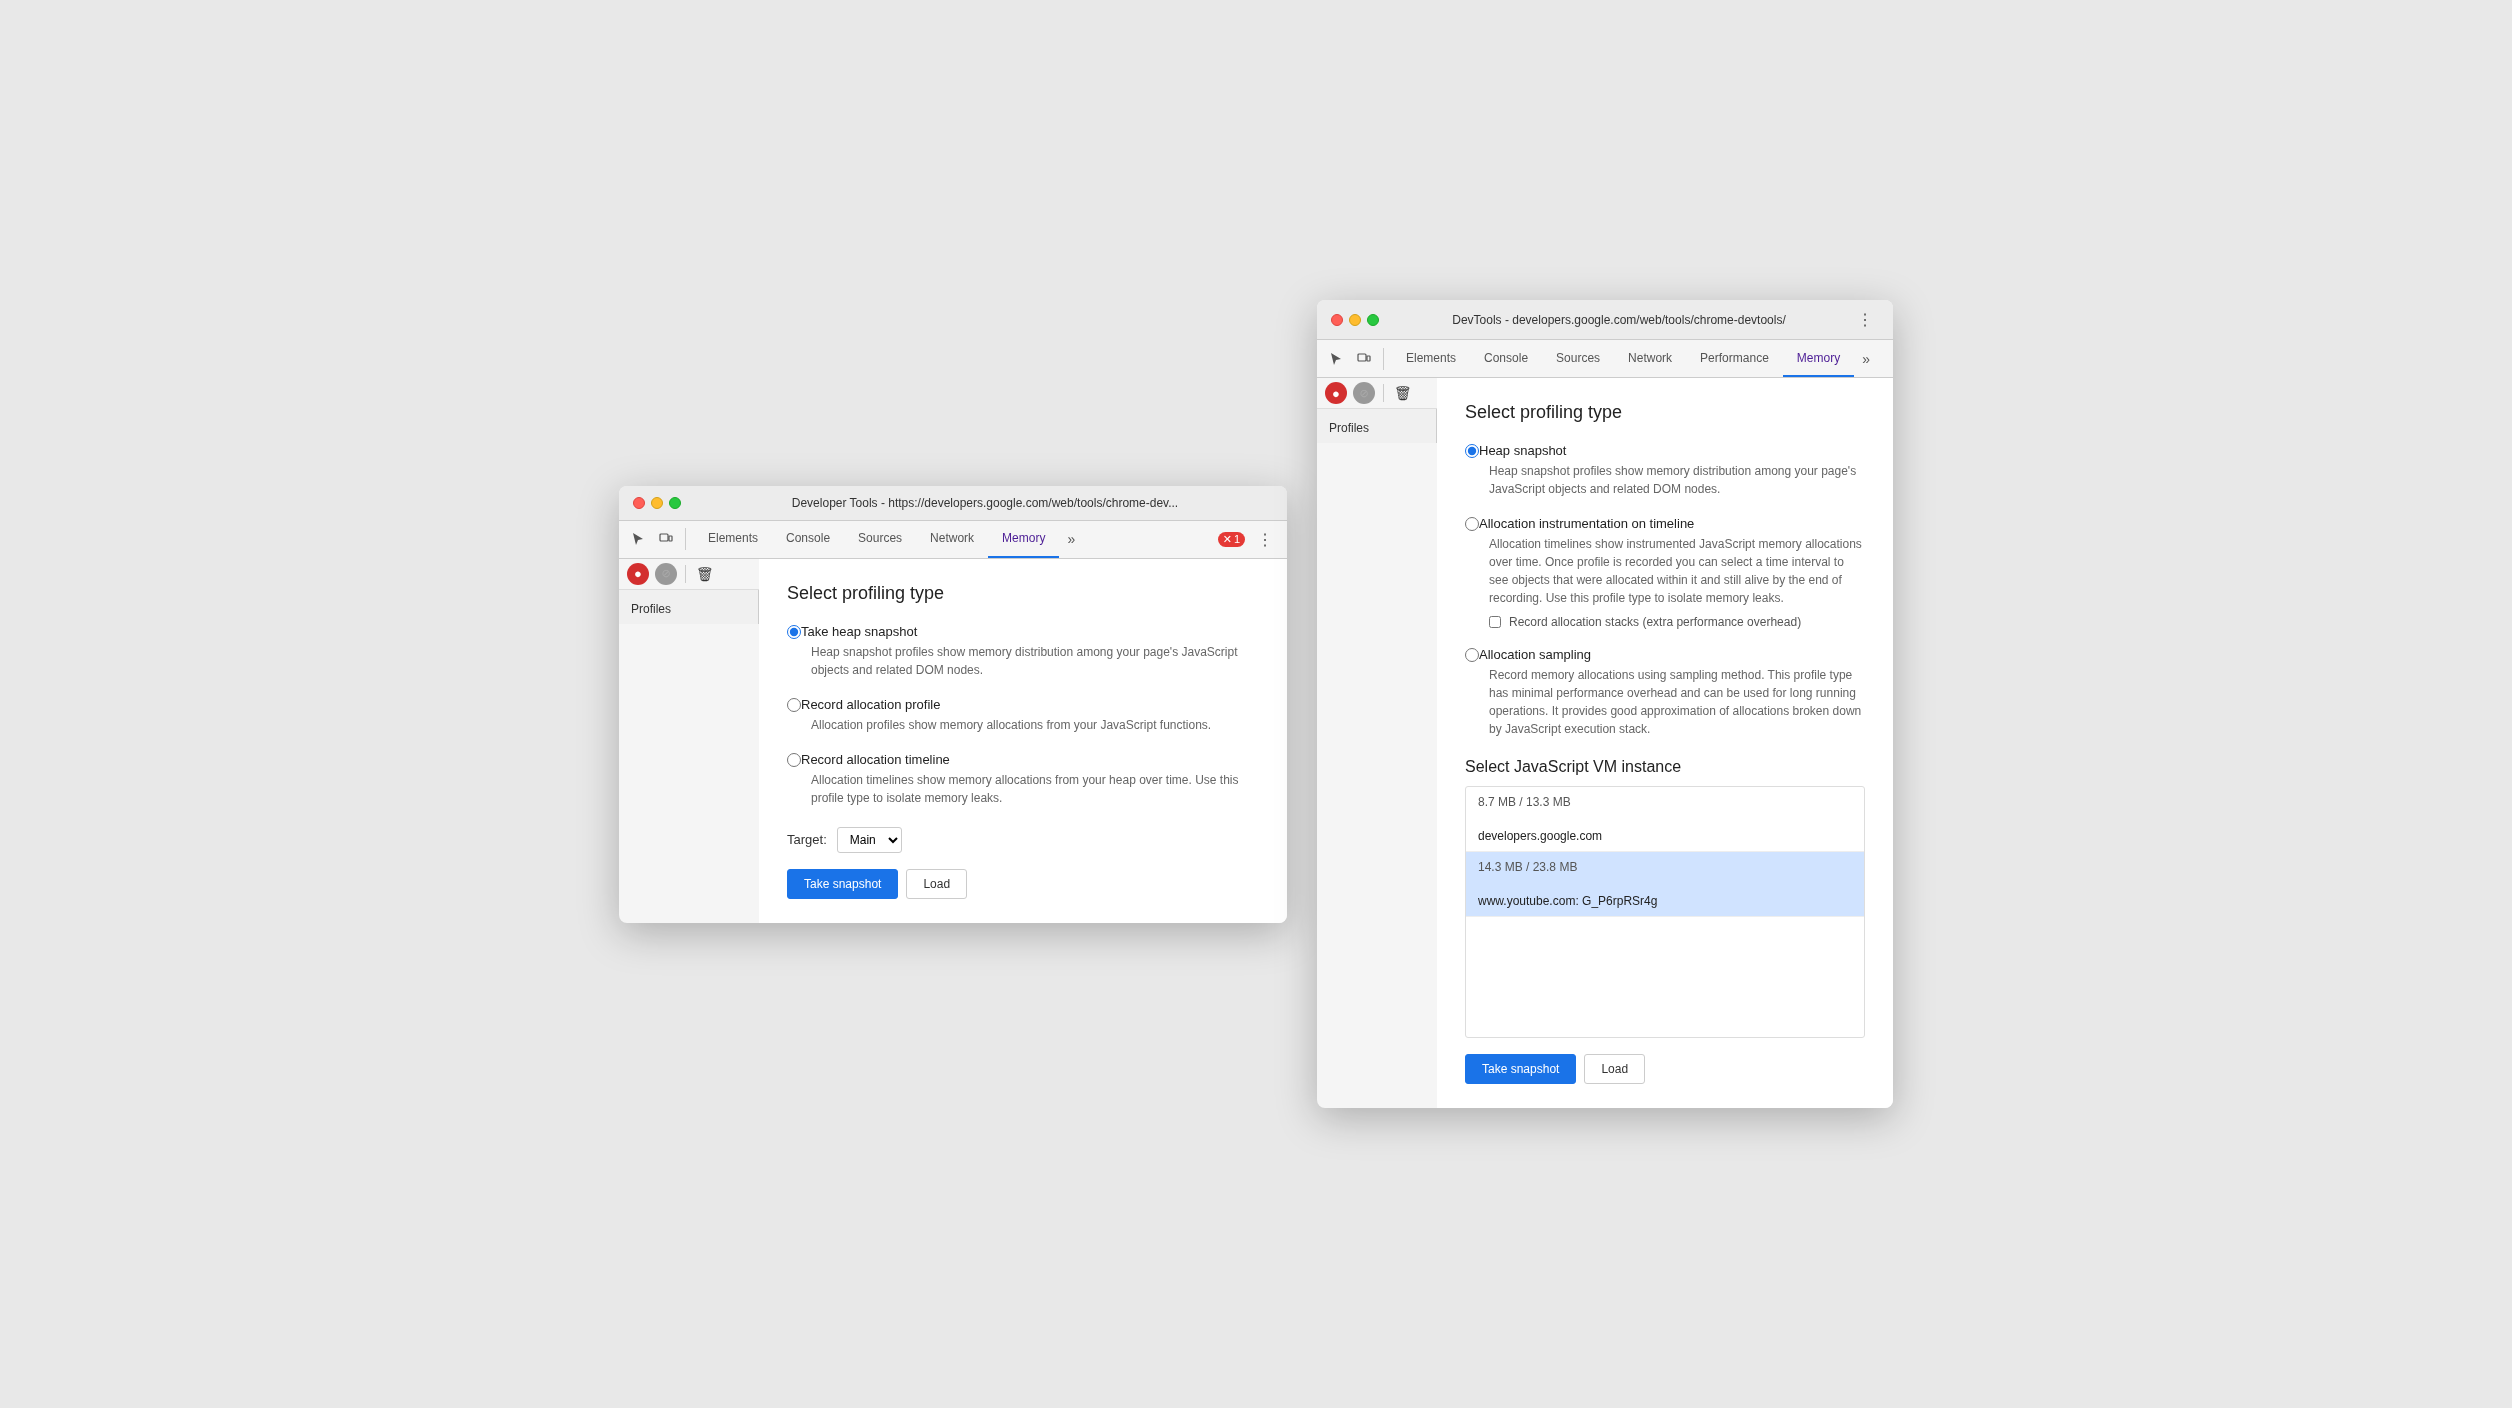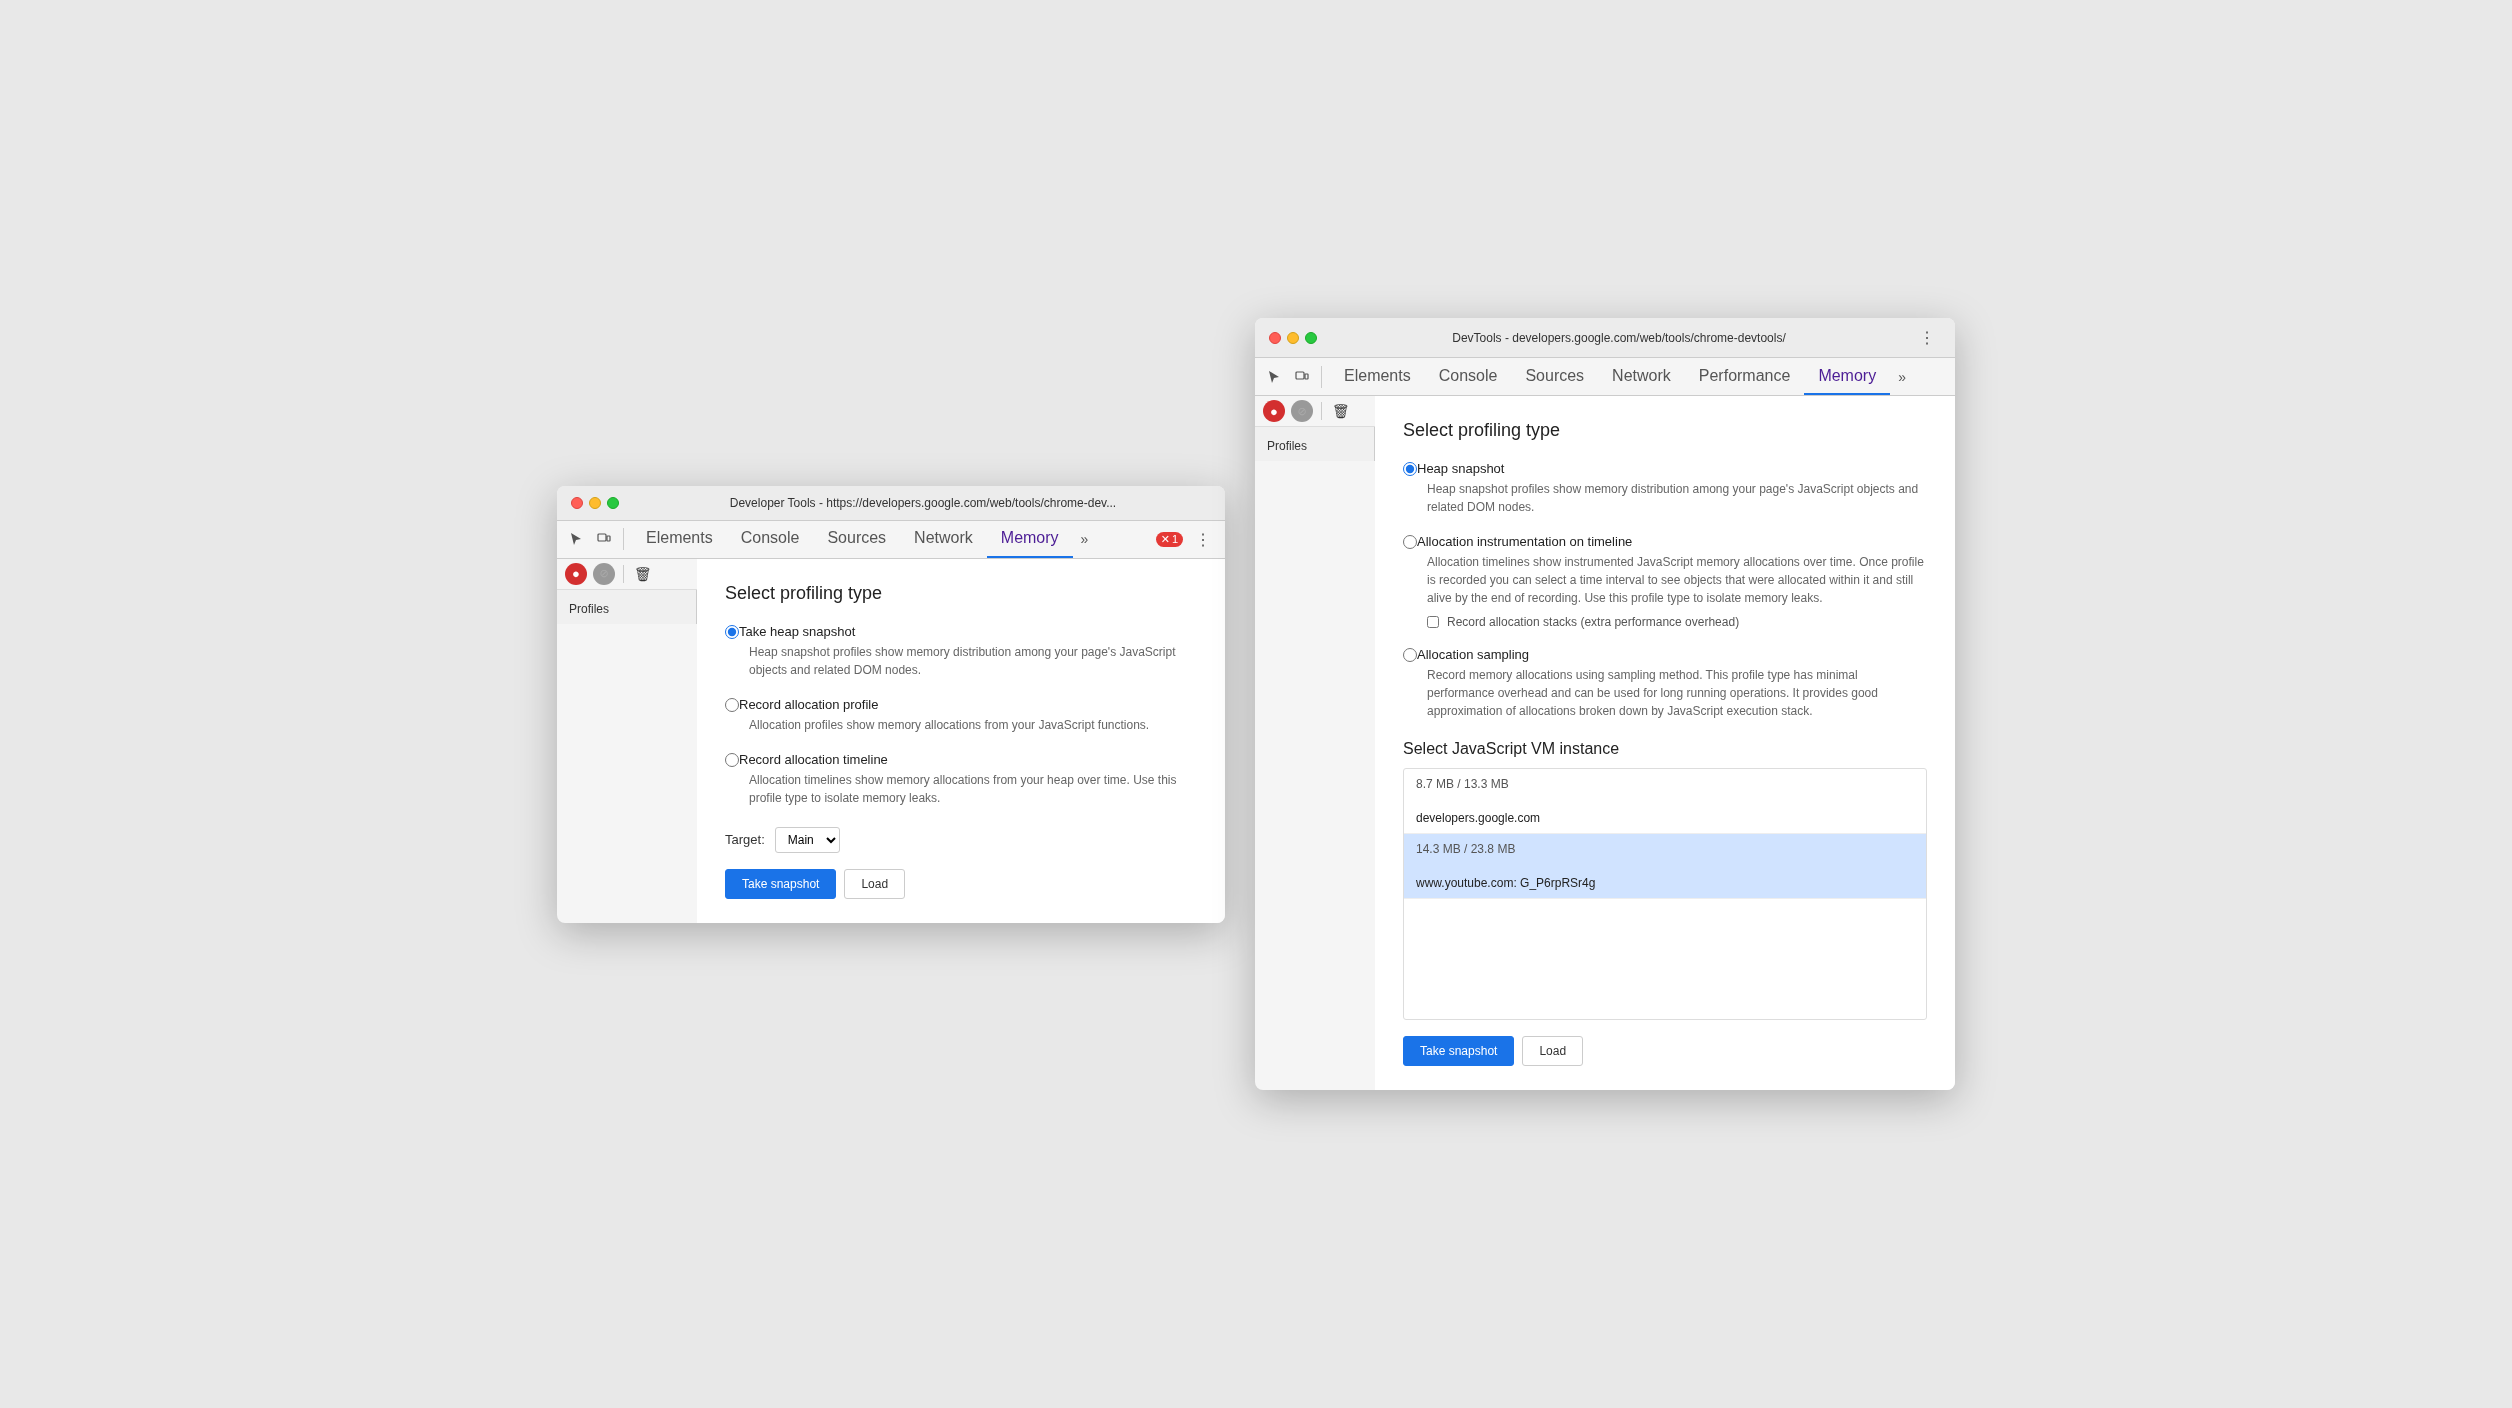--- a/index.html
+++ b/index.html
@@ -18,21 +18,21 @@
     .devtools-window {
       background: #f5f5f5;
       border-radius: 8px;
       box-shadow: 0 10px 40px rgba(0,0,0,0.25);
       overflow: hidden;
       display: flex;
       flex-direction: column;
     }
 
     .window-left { width: 668px; }
-    .window-right { width: 700px; }
+    .window-right { width: 576px; }
 
     .title-bar {
       background: #ececec;
       padding: 10px 14px;
       display: flex;
       align-items: center;
       gap: 8px;
       border-bottom: 1px solid #ccc;
     }
 
@@ -94,21 +94,21 @@
       align-items: center;
       height: 100%;
       flex: 1;
     }
 
     .tab {
       padding: 0 14px;
       height: 100%;
       display: flex;
       align-items: center;
-      font-size: 16px;
+      font-size: 12px;
       color: #555;
       cursor: pointer;
       border-bottom: 2px solid transparent;
       white-space: nowrap;
     }
 
     .tab.active {
       color: #4c1d95;
       border-bottom: 2px solid #1a73e8;
     }

